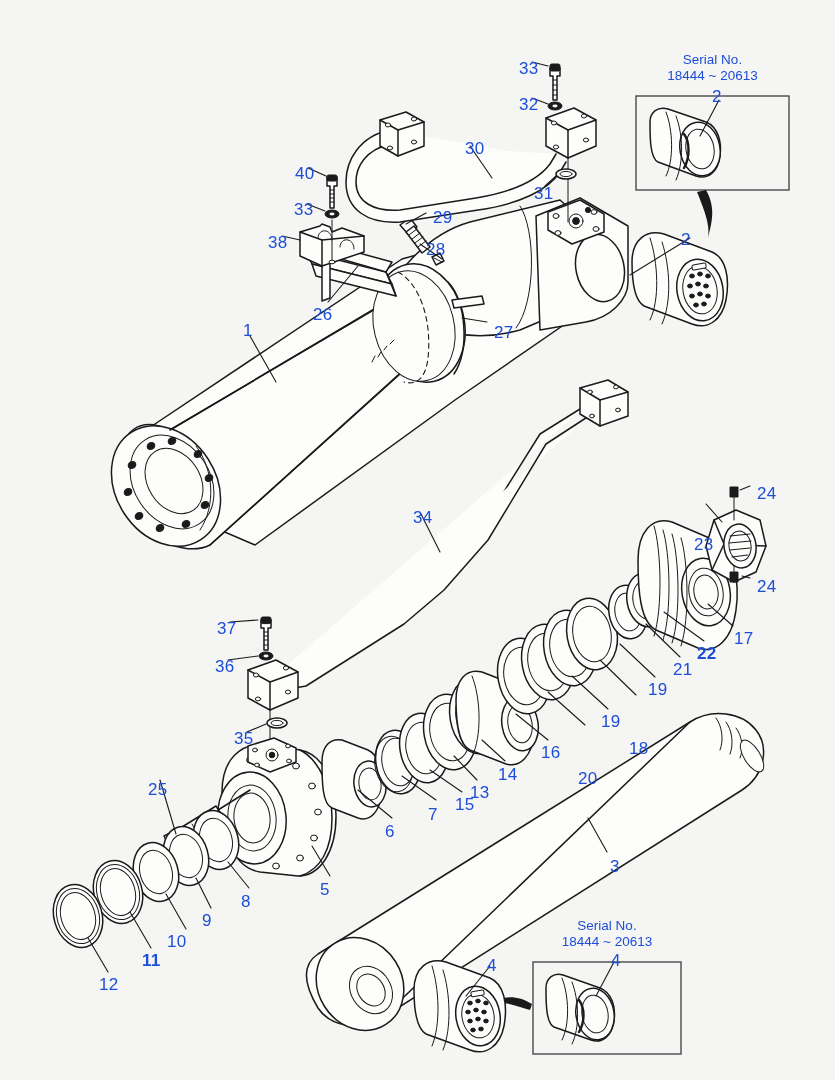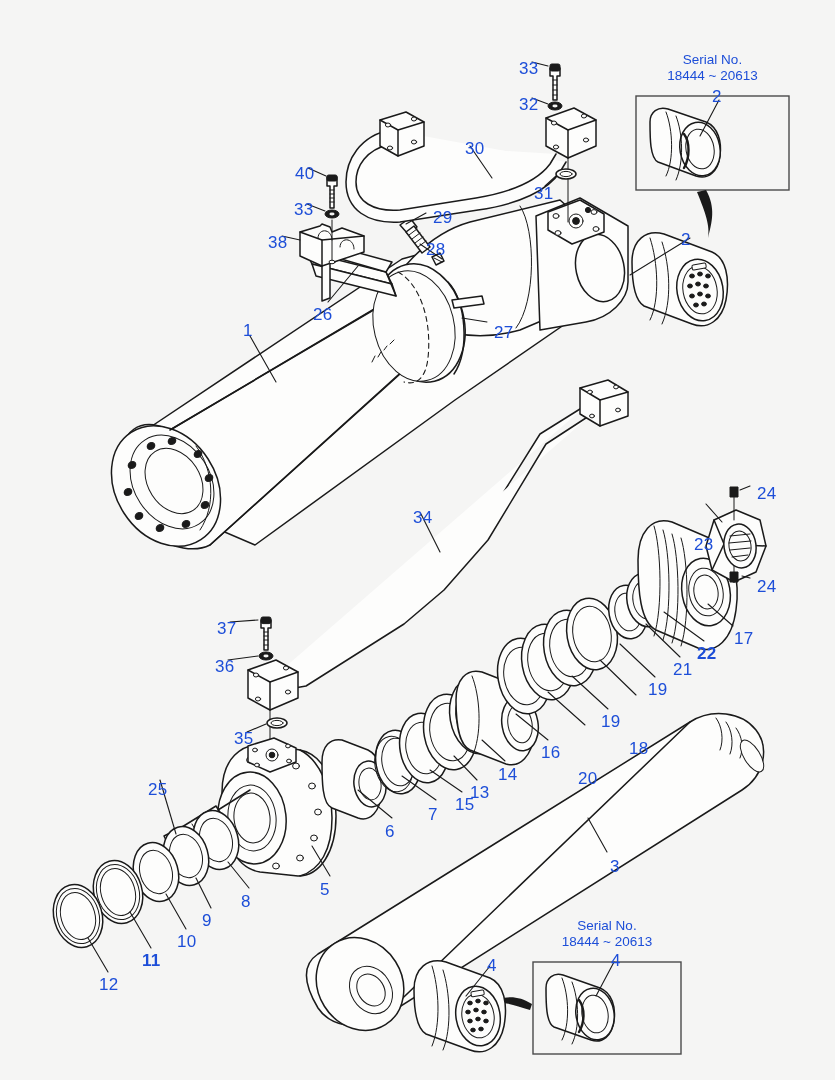--- a/index.html
+++ b/index.html
@@ -518,21 +518,21 @@
       <div class="callout" style="left: 712px; top: 88px;">2</div>
       <div class="callout" style="left: 681px; top: 231px;">2</div>
       <div class="callout" style="left: 610px; top: 858px;">3</div>
       <div class="callout" style="left: 487px; top: 957px;">4</div>
       <div class="callout" style="left: 611px; top: 952px;">4</div>
       <div class="callout" style="left: 320px; top: 881px;">5</div>
       <div class="callout" style="left: 385px; top: 823px;">6</div>
       <div class="callout" style="left: 428px; top: 806px;">7</div>
       <div class="callout" style="left: 241px; top: 893px;">8</div>
       <div class="callout" style="left: 202px; top: 912px;">9</div>
-      <div class="callout" style="left: 177px; top: 933px; text-align: center;">10</div>
+      <div class="callout" style="left: 167px; top: 933px; text-align: center;">10</div>
       <div class="callout" style="left: 142px; top: 952px; font-weight: bold;">11</div>
       <div class="callout" style="left: 99px; top: 976px;">12</div>
       <div class="callout" style="left: 470px; top: 784px;">13</div>
       <div class="callout" style="left: 498px; top: 766px;">14</div>
       <div class="callout" style="left: 455px; top: 796px;">15</div>
       <div class="callout" style="left: 541px; top: 744px;">16</div>
       <div class="callout" style="left: 726px; top: 630px; margin-left: 8px;">17</div>
       <div class="callout" style="left: 629px; top: 699px; margin-top: 41px;">18</div>
       <div class="callout" style="left: 648px; top: 681px;">19</div>
       <div class="callout" style="left: 601px; top: 713px;">19</div>

